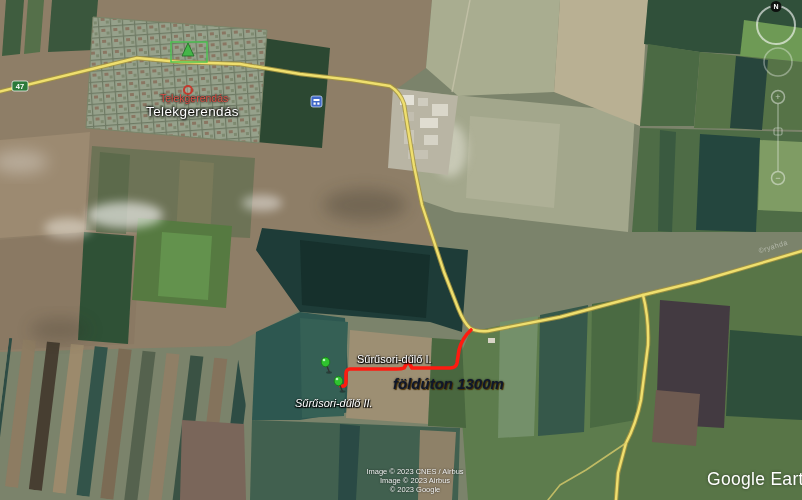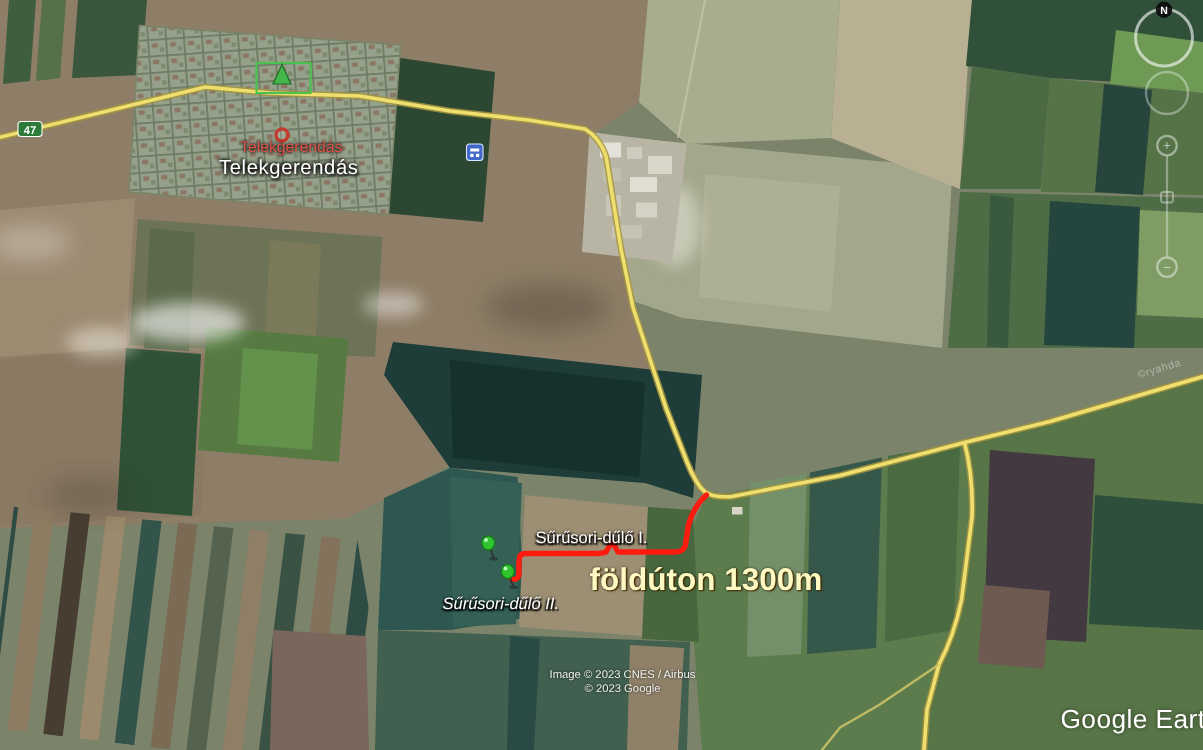--- a/index.html
+++ b/index.html
@@ -8,23 +8,23 @@
   .stage svg{position:absolute;left:0;top:0;}
   .ovl{position:absolute;white-space:nowrap;}
   .lbl-town-red{left:160px;top:92px;font-size:10.5px;color:#df5348;
     text-shadow:0 0 2px rgba(0,0,0,.9),0 0 2px rgba(0,0,0,.7);}
   .lbl-town-white{left:146px;top:104px;font-size:13.5px;color:#fff;letter-spacing:.4px;
     text-shadow:1px 1px 2px #000,-1px -1px 2px rgba(0,0,0,.7),0 0 3px #000;}
   .lbl-pin{font-size:11px;color:#fff;
     text-shadow:1px 1px 1px #000,-1px 1px 1px rgba(0,0,0,.8),0 0 2px #000;}
   .lbl-pin1{left:337px;top:353px;padding-left:20px;}
   .lbl-pin2{left:295px;top:397px;font-style:italic;}
-  .lbl-route{left:393px;top:375px;font-size:21px;font-weight:bold;color:#fef9c3;
-    text-shadow:1px 1px 1px rgba(70,45,0,.95),0 0 2px rgba(0,0,0,.6);}
-  .attrib{left:300px;top:445px;width:230px;text-align:center;font-size:7.5px;
+  .lbl-route{left:393px;top:375px;font-size:15px;font-weight:bold;color:#0f172a;
+    text-shadow:1px 1px 1px rgba(70,45,0,.95),0 0 2px rgba(0,0,0,.6);font-style:italic;}
+  .attrib{left:300px;top:467px;width:230px;text-align:center;font-size:7.5px;
     line-height:9px;color:rgba(255,255,255,.92);text-shadow:0 0 2px rgba(0,0,0,.8);}
   .logo{left:707px;top:469px;font-size:17.5px;color:#fff;letter-spacing:.3px;
     text-shadow:0 0 3px rgba(0,0,0,.5);}
   .roadname{left:758px;top:243px;font-size:7px;color:rgba(255,255,255,.42);
     transform:rotate(-17deg);letter-spacing:.5px;}
 </style>
 </head>
 <body>
 
 <div class="stage">
@@ -214,18 +214,19 @@
 
 <div class="ovl lbl-town-red">Telekgerendás</div>
 <div class="ovl lbl-town-white">Telekgerendás</div>
 <div class="ovl lbl-pin lbl-pin1">Sűrűsori-dűlő I.</div>
 <div class="ovl lbl-pin lbl-pin2">Sűrűsori-dűlő II.</div>
 <div class="ovl lbl-route">földúton 1300m</div>
 <div class="ovl roadname">©ryahda</div>
 
 <div class="ovl attrib">
   <div>Image © 2023 CNES / Airbus</div>
+  <div>Image © 2023 Airbus</div>
   <div>© 2023 Google</div>
 </div>
 
 <div class="ovl logo">Google Earth</div>
 
 </div>
 
 </body></html>

